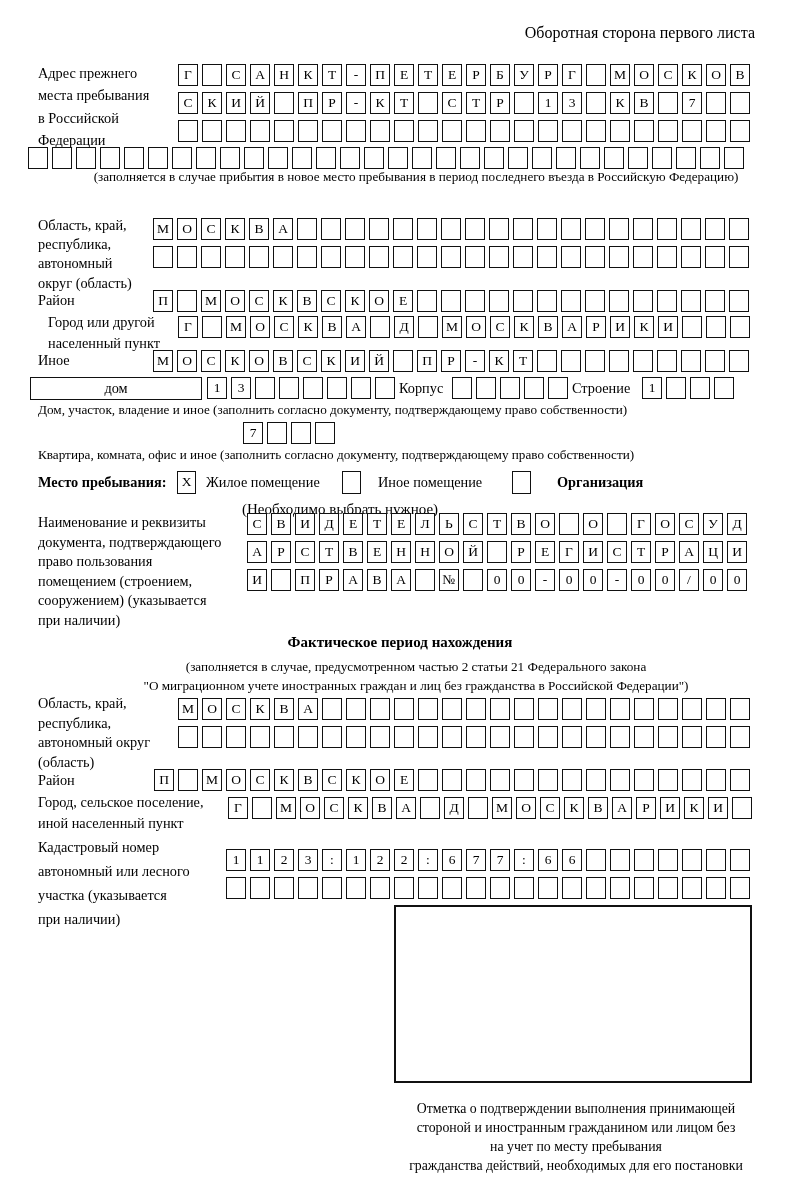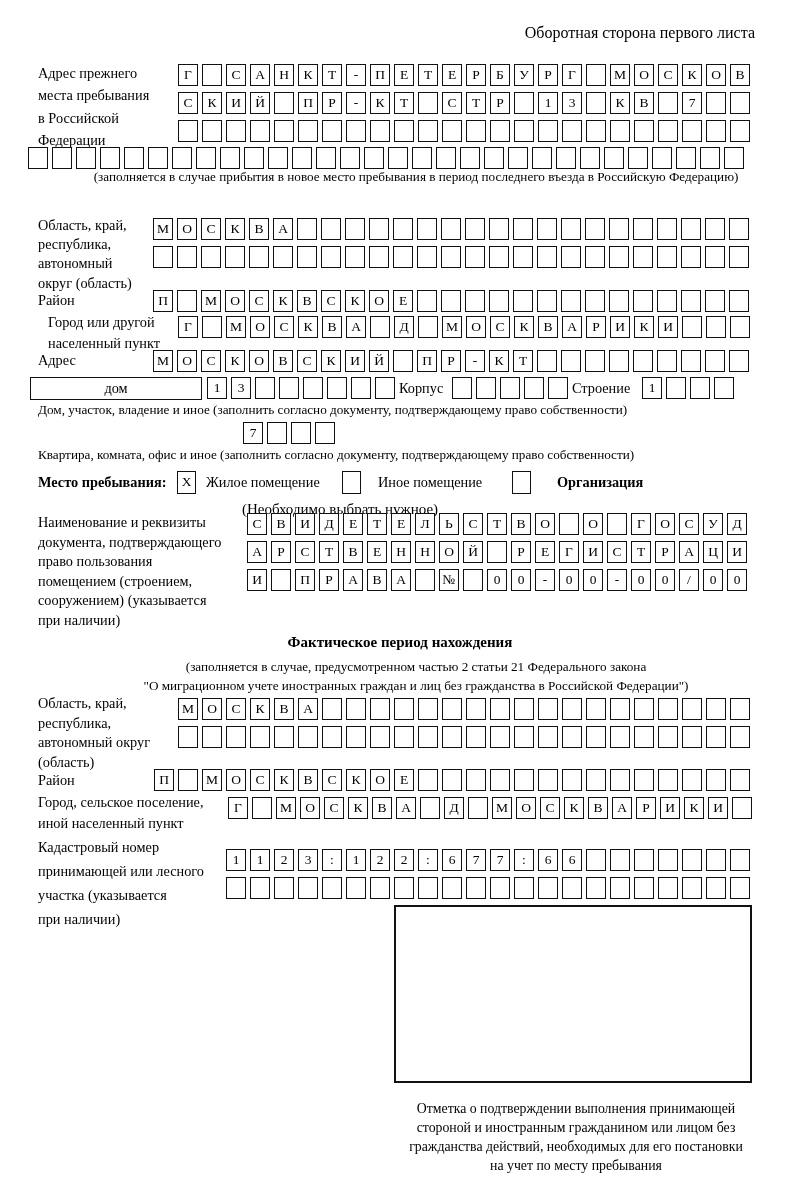--- a/index.html
+++ b/index.html
@@ -279,21 +279,21 @@
       <div class="cell">А</div>
       <div class="cell">Р</div>
       <div class="cell">И</div>
       <div class="cell">К</div>
       <div class="cell">И</div>
       <div class="cell"></div>
       <div class="cell"></div>
       <div class="cell"></div>
     </div>
 
-  <div class="abs lbl" style="left:38px;top:352px;">Адрес</div>
+  <div class="abs lbl" style="left:38px;top:352px;">Иное</div>
   <div class="row" style="left:153px;top:350px;">
       <div class="cell">М</div>
       <div class="cell">О</div>
       <div class="cell">С</div>
       <div class="cell">К</div>
       <div class="cell">О</div>
       <div class="cell">В</div>
       <div class="cell">С</div>
       <div class="cell">К</div>
       <div class="cell">И</div>
@@ -556,21 +556,21 @@
       <div class="cell">А</div>
       <div class="cell">Р</div>
       <div class="cell">И</div>
       <div class="cell">К</div>
       <div class="cell">И</div>
       <div class="cell"></div>
     </div>
 
   <div class="abs lbl lh24" style="left:38px;top:835px;">
       <div class="lbl-line">Кадастровый номер</div>
-      <div class="lbl-line">принимающей или лесного</div>
+      <div class="lbl-line">автономный или лесного</div>
       <div class="lbl-line">участка (указывается</div>
       <div class="lbl-line">при наличии)</div>
     </div>
   <div class="row" style="left:226px;top:849px;">
       <div class="cell">1</div>
       <div class="cell">1</div>
       <div class="cell">2</div>
       <div class="cell">3</div>
       <div class="cell">:</div>
       <div class="cell">1</div>
@@ -613,17 +613,17 @@
       <div class="cell"></div>
       <div class="cell"></div>
       <div class="cell"></div>
       <div class="cell"></div>
     </div>
 
   <div class="abs stamp" style="left:394px;top:905px;width:358px;height:178px;"></div>
   <div class="abs stamp-cap" style="left:378px;top:1084px;width:396px;">
       <div class="lbl-line">Отметка о подтверждении выполнения принимающей</div>
       <div class="lbl-line">стороной и иностранным гражданином или лицом без</div>
+      <div class="lbl-line">на учет по месту пребывания</div>
       <div class="lbl-line">гражданства действий, необходимых для его постановки</div>
-      <div class="lbl-line">на учет по месту пребывания</div>
     </div>
 
 </div>
 
 </body></html>

